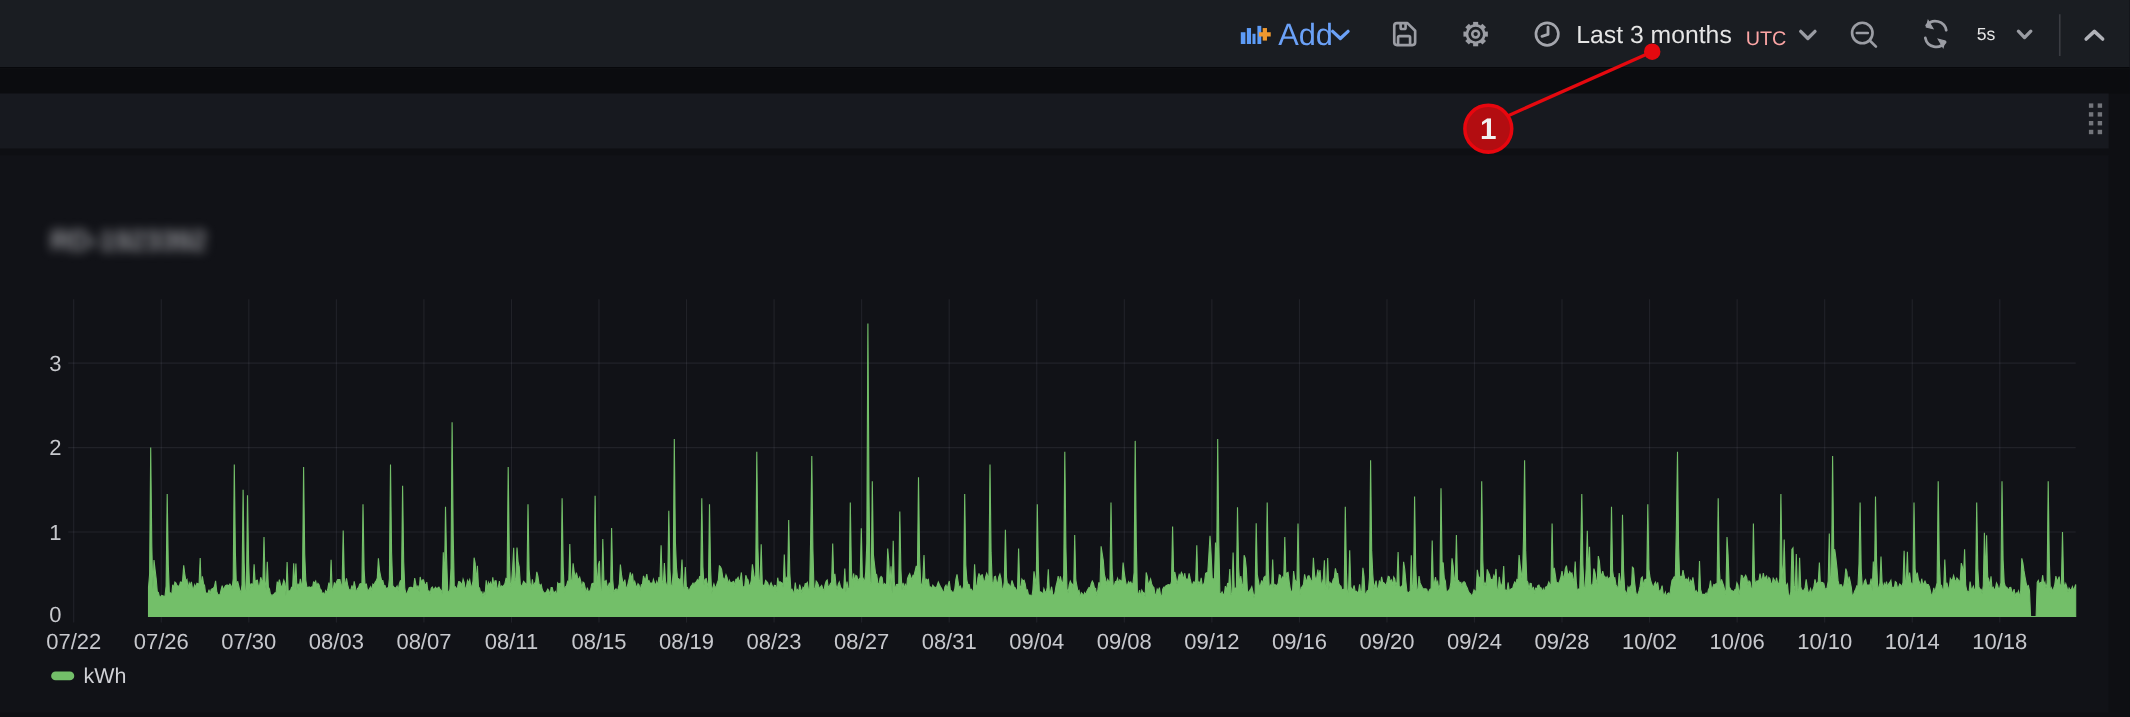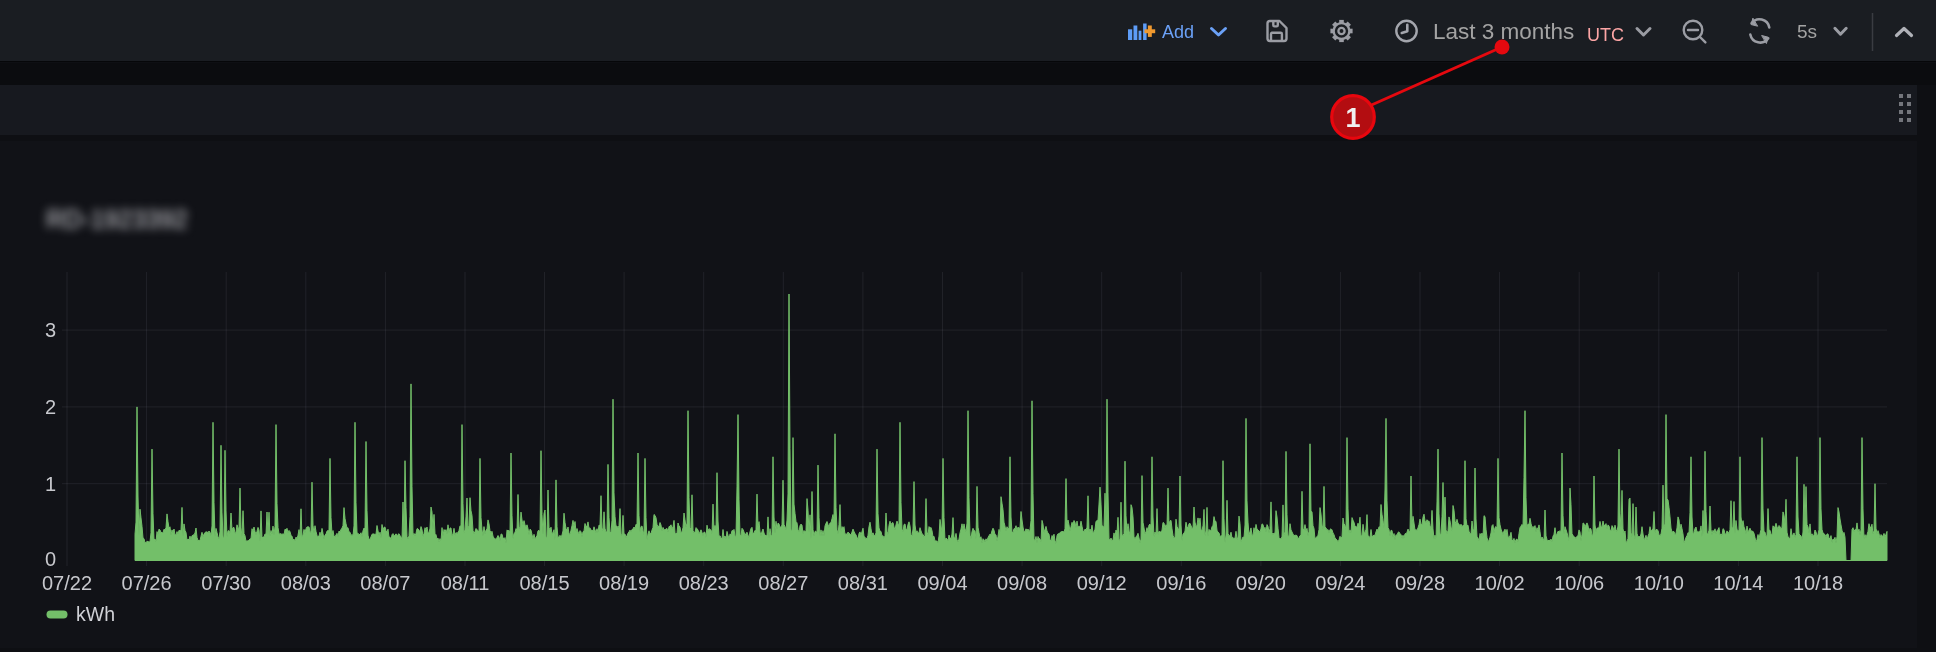--- a/index.html
+++ b/index.html
@@ -7,25 +7,25 @@
     font-family:"Liberation Sans", sans-serif; }
   .abs { position:absolute; }
   #navbar { position:absolute; left:0; top:0; width:1936px; height:62px;
     background:#1a1d22; border-bottom:1px solid #060709; }
   #strip { position:absolute; left:0; top:63px; width:1936px; height:22px;
     background:#0b0c0f; }
   #rowband { position:absolute; left:0; top:85px; width:1917px; height:50px;
     background:#17191f; }
   #panel { position:absolute; left:0; top:141px; width:1917px; height:507px;
     background:#111217; }
-  .navtext { position:absolute; color:#a3a3a3; font-size:20.5px; line-height:24px; top:20px; }
-  #addtext { left:1162px; color:#6ba1f7; font-size:18px; }
+  .navtext { position:absolute; color:#e5e5e5; font-size:20.5px; line-height:24px; top:20px; }
+  #addtext { left:1162px; color:#6ba1f7; font-size:28px; }
   #lasttext { left:1433px; font-size:22.5px; }
   #utctext  { left:1587px; color:#fca5a5; font-size:18px; top:23px; }
-  #fives    { left:1797px; font-size:19px; }
+  #fives    { left:1797px; font-size:16px; }
   #title { position:absolute; left:46px; top:205px; color:#d4d5da;
     font-size:25px; line-height:29px; filter:blur(5px); }
 </style>
 </head>
 <body>
 <div id="navbar"></div>
 <div id="strip"></div>
 <div id="rowband"></div>
 <div id="panel"></div>
 

